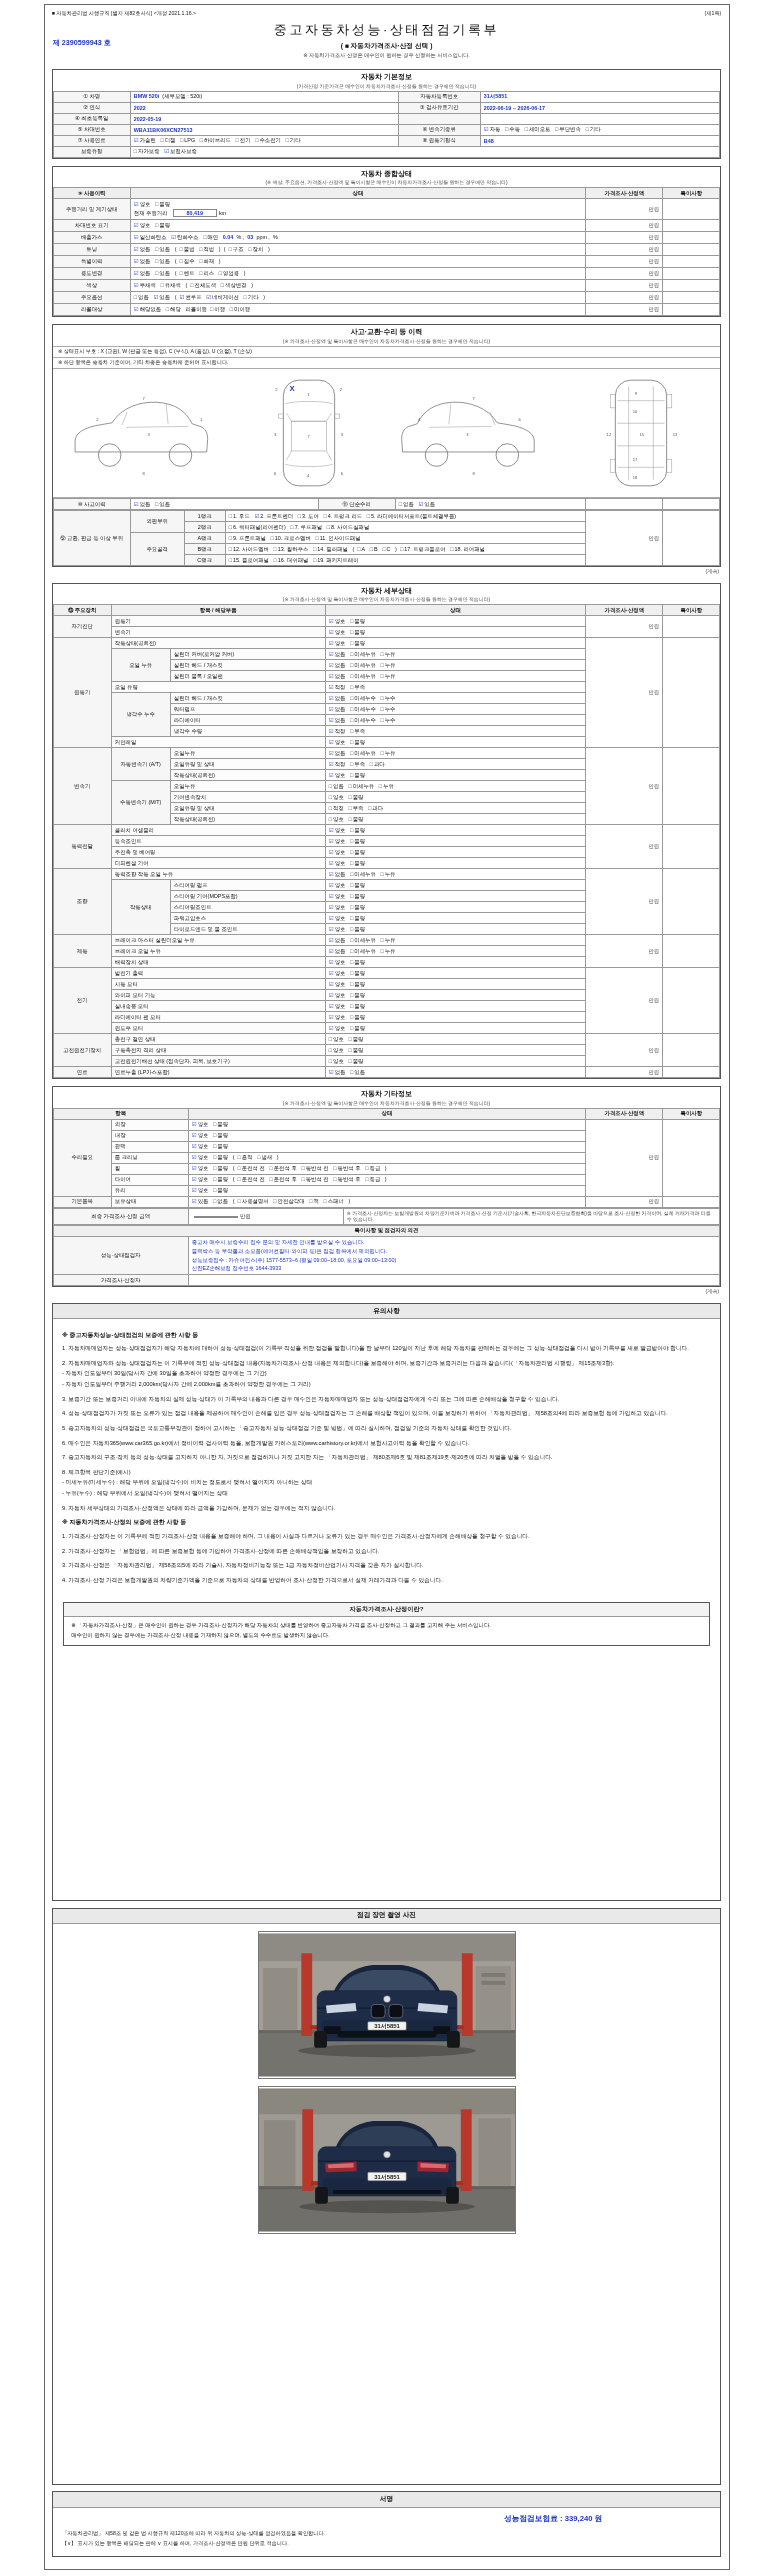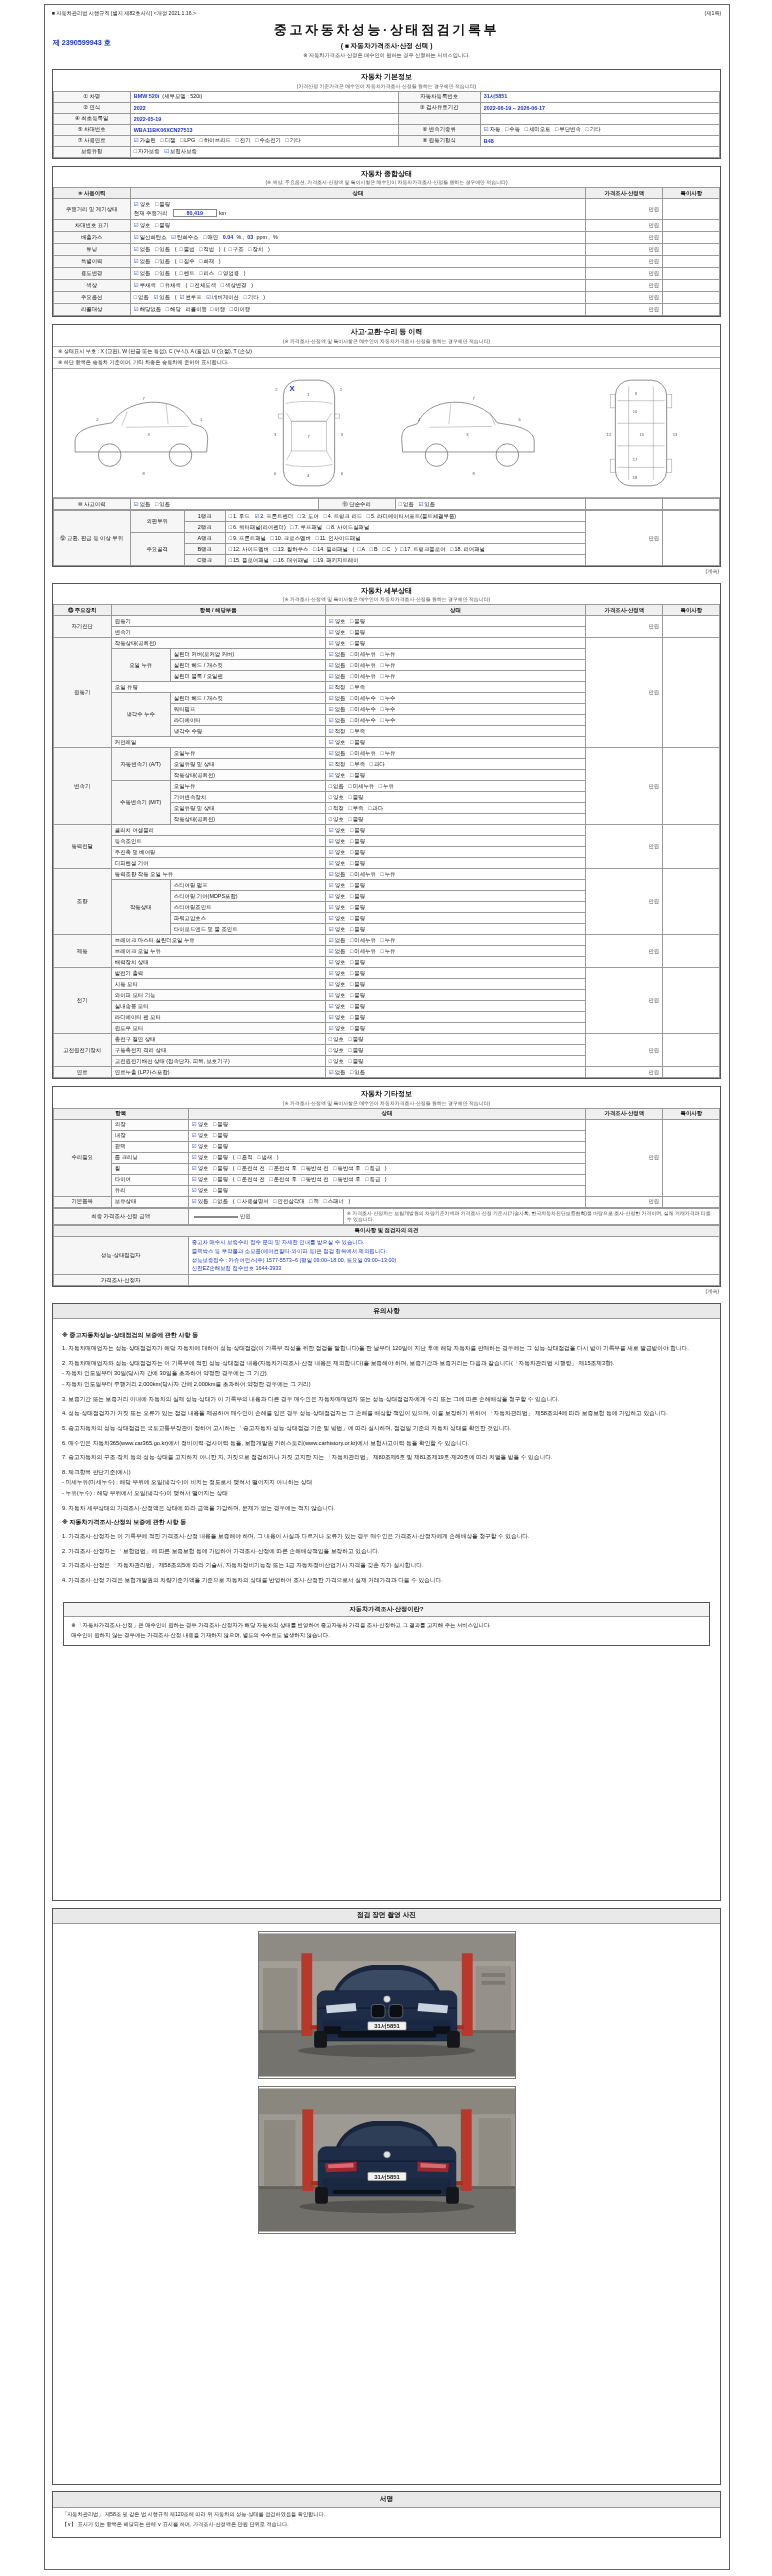--- a/index.html
+++ b/index.html
@@ -2,21 +2,21 @@
 <html style="font-size:8.2px"><head>
 <meta charset="utf-8">
 <style>
   *{box-sizing:border-box;margin:0;padding:0}
   html,body{background:#fff}
   body{width:773px;font-family:"Liberation Sans","DejaVu Sans",sans-serif;color:#111}
   .sheet{width:686px;margin:4.1px auto;border:0.8px solid #666;padding:5.2px 7.2px 9.3px;min-height:2566px}
   .top-meta{display:flex;justify-content:space-between;font-size:5.2px;color:#222}
   .head{position:relative;padding-bottom:3.1px}
   .serial{position:absolute;left:1px;top:20.6px;color:#1f36c0;font-weight:bold;font-size:7.2px}
-  .title{text-align:center;font-size:13px;font-weight:bold;letter-spacing:2.6px;padding-top:4.1px}
+  .title{text-align:center;font-size:13px;font-weight:normal;letter-spacing:2.6px;padding-top:4.1px}
   .title-sub{text-align:center;font-size:6.7px;font-weight:bold;margin-top:2.6px}
   .title-note{text-align:center;font-size:5.2px;color:#333;margin-top:1.5px}
   .box{border:0.7px solid #555;margin-top:6.7px;background:#fff}
   .sec-title{text-align:center;font-weight:bold;font-size:7px;padding:2.1px 0 0}
   .sec-note{text-align:center;font-size:4.9px;color:#444;padding:0.5px 0 2.1px}
   table.frm{width:100%;border-collapse:collapse;font-size:5.4px;table-layout:fixed}
   .frm td,.frm th{border:0.5px solid #9a9a9a;padding:1.5px 3.1px;vertical-align:middle;word-break:break-all;text-align:left}
   .frm .lbl,.frm .glbl,.frm .slbl{background:#f6f6f6;text-align:center}
   .frm .ilbl{background:#fcfcfc}
   .frm th.ch{background:#efefef;text-align:center;font-weight:bold}
@@ -776,20 +776,24 @@
         <text x="260" y="183" text-anchor="middle" font-size="12" font-weight="bold" fill="#1b1b1b">31서5851</text>
         <rect x="150" y="206" width="220" height="8" rx="3" fill="#0c1017"></rect>
         <rect x="114" y="200" width="26" height="34" rx="6" fill="#15161a"></rect>
         <rect x="380" y="200" width="26" height="34" rx="6" fill="#15161a"></rect>
       </g>
     </svg>
   </div>
 
   <div class="box">
     <div class="band">서명</div>
+    <div class="premium">
+      <span>성능점검보험료 :</span>
+      <span>339,240 원</span>
+    </div>
     <div class="sign-foot">
       <div>「자동차관리법」 제58조 및 같은 법 시행규칙 제120조에 따라 위 자동차의 성능·상태를 점검하였음을 확인합니다.</div>
       <div>【∨】 표시가 있는 항목은 해당되는 란에 ∨ 표시를 하며, 가격조사·산정액은 만원 단위로 적습니다.</div>
     </div>
   </div>
 
 </div>
 
 
 </body></html>

